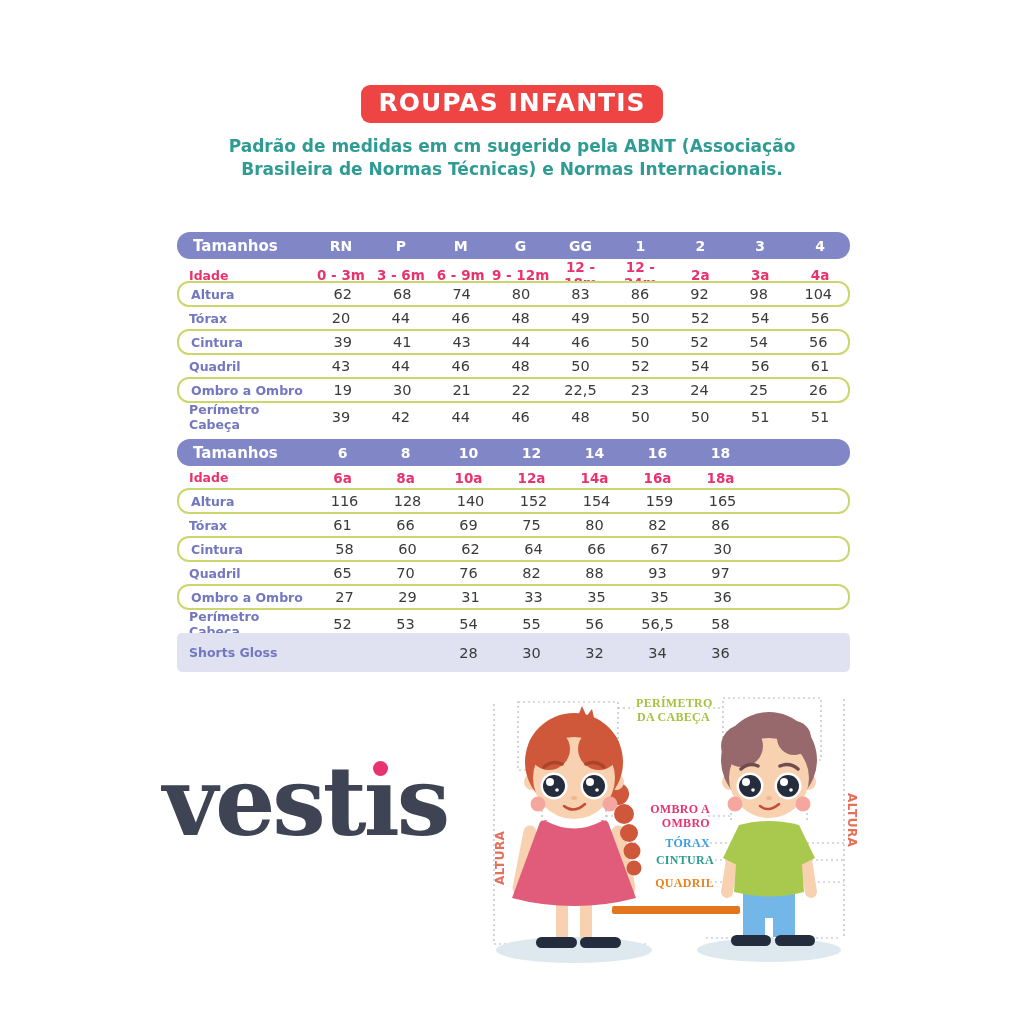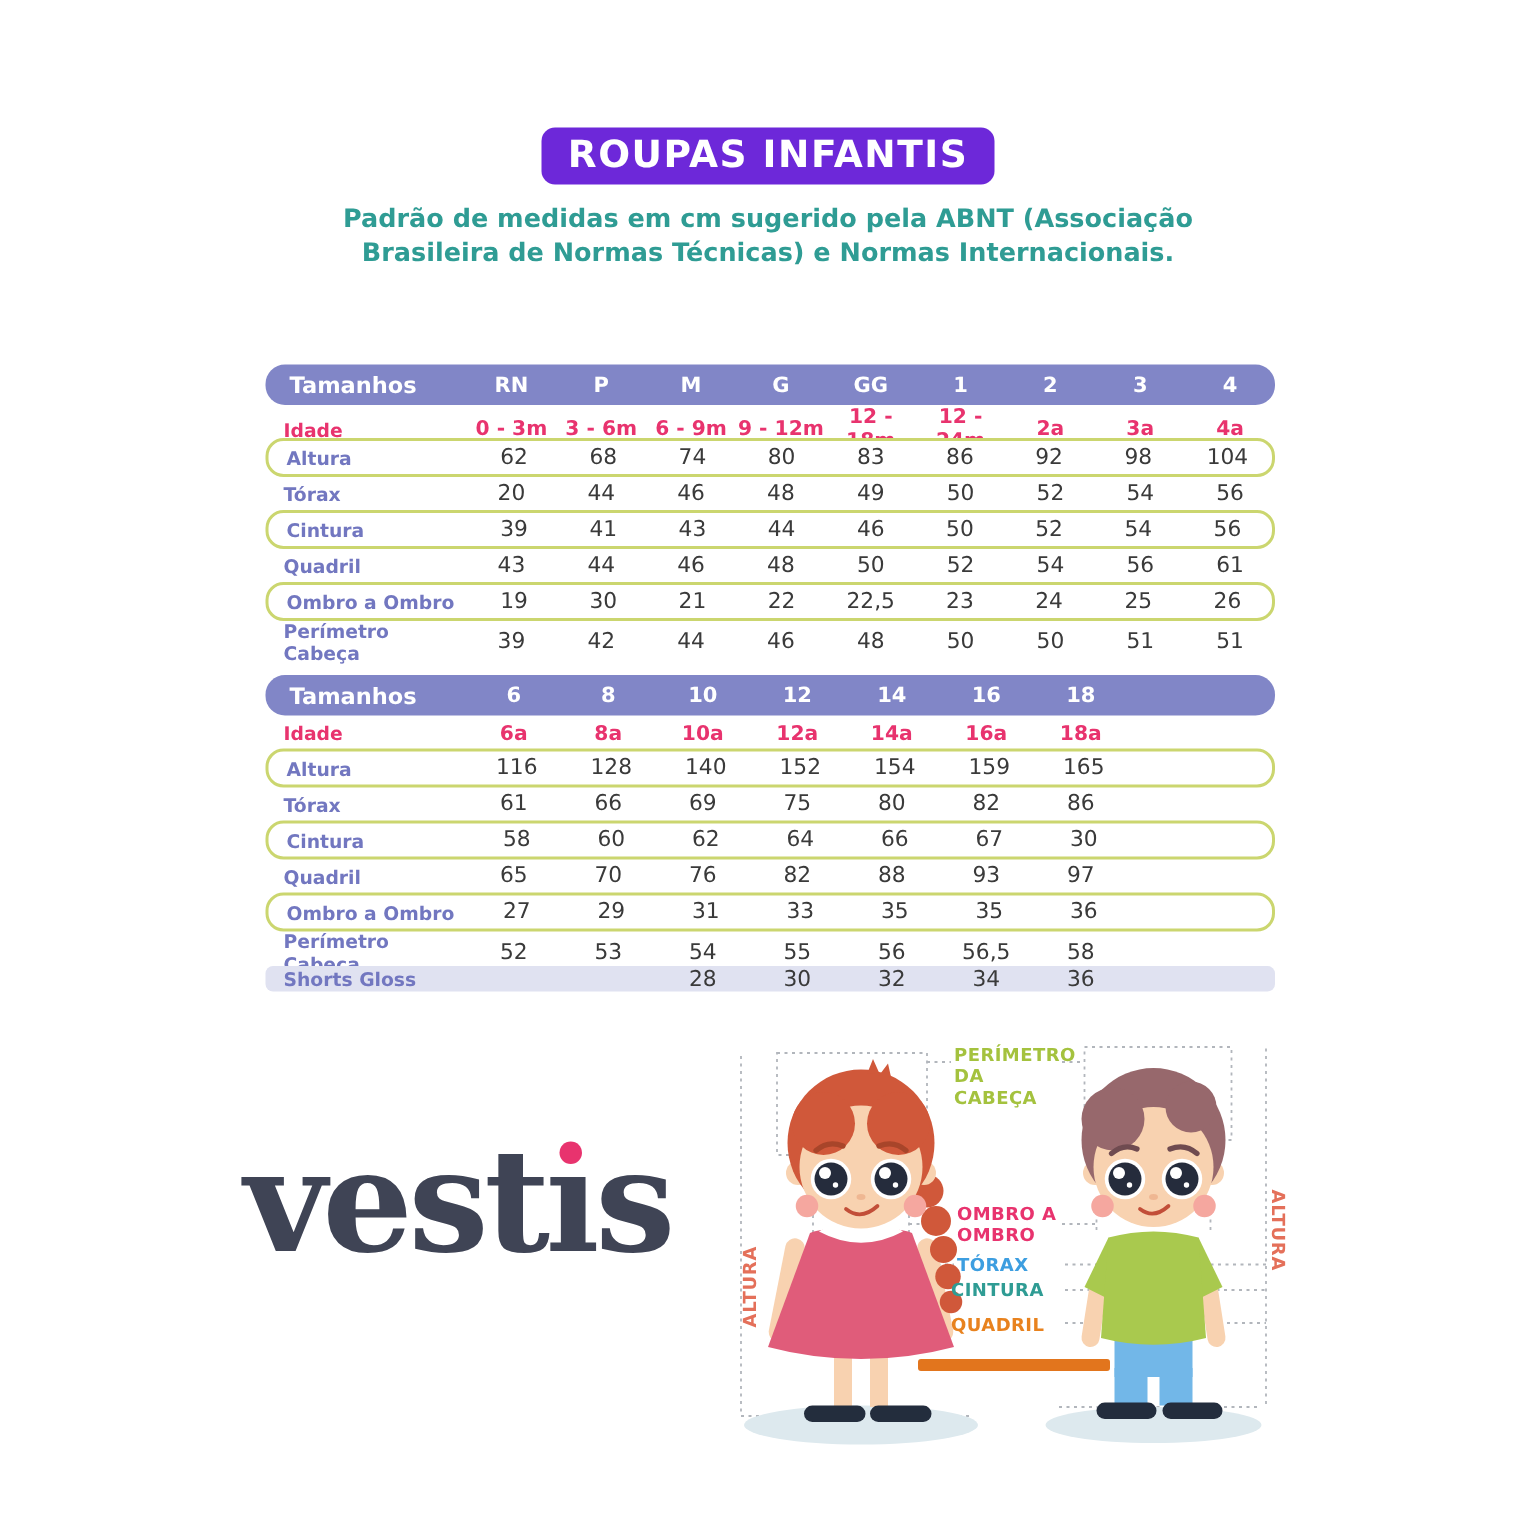--- a/index.html
+++ b/index.html
@@ -2,52 +2,52 @@
 <html><head>
 <meta charset="utf-8">
 <style>
   html,body{margin:0;padding:0;background:#ffffff;}
   .page{position:relative;width:1024px;height:1024px;margin:0 auto;background:#ffffff;overflow:hidden;
         font-family:"DejaVu Sans","Liberation Sans",sans-serif;}
 
   
   .hdr{position:absolute;left:0;top:76px;width:1024px;text-align:center;}
   .title{font-size:42px;font-weight:800;letter-spacing:1px;color:#d5326a;line-height:1.1;}
-  .badge{display:inline-block;margin-top:9px;background:#6d28d9;color:#ffffff;font-size:25px;
+  .badge{display:inline-block;margin-top:9px;background:#ef4444;color:#ffffff;font-size:25px;
          font-weight:800;letter-spacing:1px;padding:3px 18px 6px;border-radius:9px;}
   .desc{margin-top:12px;color:#2f9c94;font-size:17px;font-weight:700;line-height:1.35;}
 
   
-  .tables{position:absolute;left:177px;top:243px;width:673px;display:flex;flex-direction:column;gap:13px;}
+  .tables{position:absolute;left:177px;top:232px;width:673px;display:flex;flex-direction:column;gap:13px;}
   .sztable{display:flex;flex-direction:column;}
   .trow{display:grid;align-items:center;box-sizing:border-box;}
   .thead{background:#8186c7;border-radius:13px;height:27px;color:#ffffff;}
   .thead .c{font-size:14px;font-weight:700;}
   .hlabel{color:#ffffff;font-size:15px;font-weight:700;text-align:left;padding-left:16px;}
   .tidade{height:23px;color:#e8336e;font-weight:700;}
   .tidade .c{font-size:13.5px;}
   .tidade .label{color:#e8336e;}
   .tdata{height:24px;font-size:14.5px;color:#3a3a3a;}
   .tdata .label{color:#7277c0;}
   .label{font-size:12.5px;font-weight:700;text-align:left;padding-left:12px;}
   .c{text-align:center;}
   .outlined{border:2px solid #cbd66f;border-radius:12px;height:26px;margin:-1px 0;background:#ffffff;}
-  .thighlight{background:#e0e2f1;border-radius:5px;height:17px;}
+  .thighlight{background:#e0e2f1;border-radius:5px;height:39px;}
 
   
   .logo{position:absolute;left:140px;top:752px;width:330px;text-align:center;}
   .logo-text{font-family:"DejaVu Serif","Liberation Serif",serif;font-weight:700;font-size:95px;
              line-height:1.05;color:#3f4455;letter-spacing:-3px;}
   .iwrap{position:relative;display:inline-block;}
   .idot{position:absolute;left:50%;margin-left:-7px;top:9px;width:15px;height:15px;border-radius:50%;background:#e8336e;}
 
   
   .illus{position:absolute;left:486px;top:692px;width:380px;height:300px;}
   .illus svg{position:absolute;left:0;top:0;}
-  .mlabel{position:absolute;font-weight:800;font-size:12px;letter-spacing:.3px;text-align:left;line-height:1.2;}
+  .mlabel{position:absolute;font-weight:800;font-size:12px;letter-spacing:.3px;text-align:right;line-height:1.2;font-family:Liberation Serif, serif;}
   .lab-perimetro{left:150px;top:4px;width:74px;color:#a4c23e;}
   .lab-ombro{left:152px;top:110px;width:72px;color:#e8336e;}
   .lab-torax{left:152px;top:144px;width:72px;color:#3d9ee0;}
   .lab-cintura{left:148px;top:161px;width:80px;color:#2f9c94;}
   .lab-quadril{left:148px;top:184px;width:80px;color:#e8821e;}
   .vlabel{position:absolute;font-weight:800;font-size:12px;letter-spacing:.5px;color:#e4705a;white-space:nowrap;}
   .lab-altura-left{left:-8px;top:164px;transform:rotate(-90deg);transform-origin:center;width:44px;}
   .lab-altura-right{left:344px;top:116px;transform:rotate(90deg);transform-origin:center;width:44px;}
 </style>
 </head>

